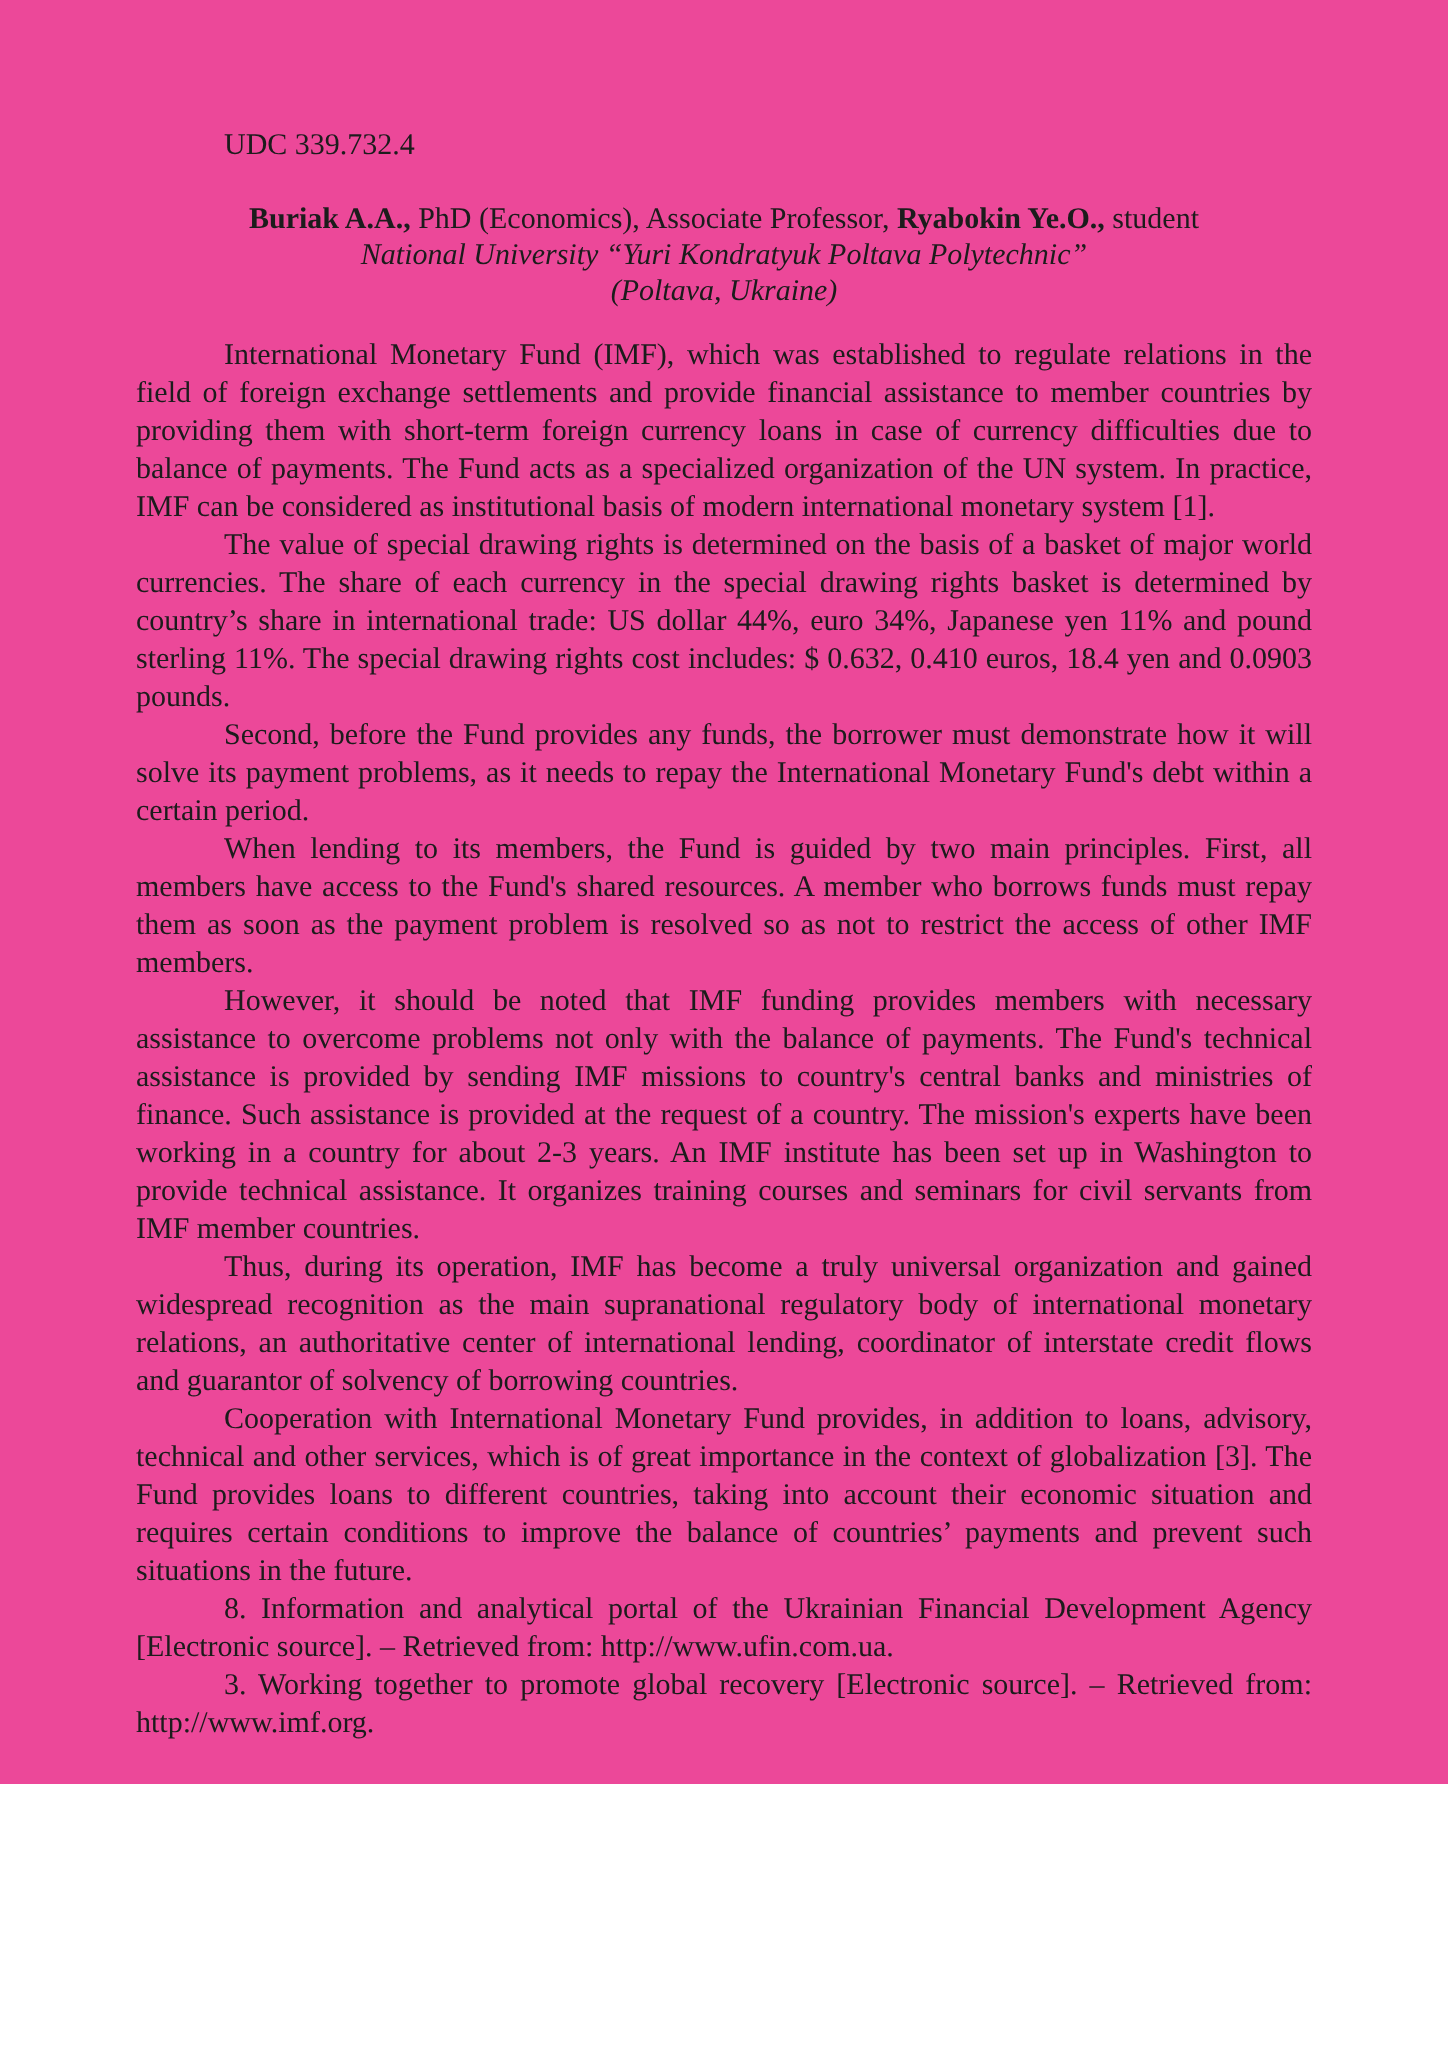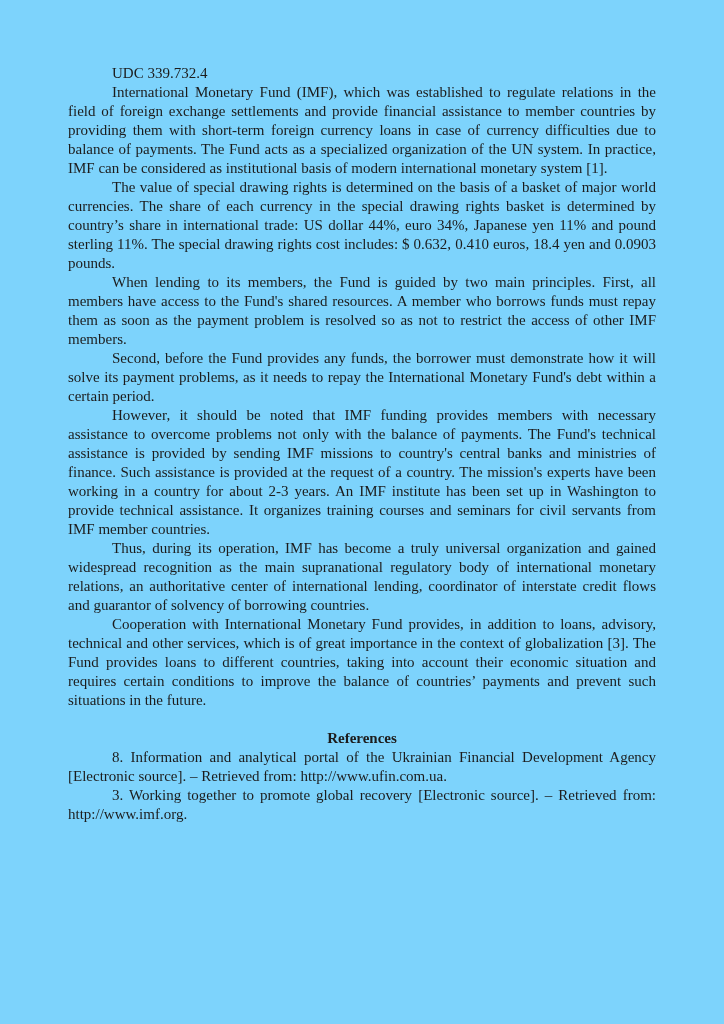--- a/index.html
+++ b/index.html
@@ -10,23 +10,23 @@
   body {
     width: 724px;
     height: 1024px;
     overflow: hidden;
     font-family: "Liberation Serif", "DejaVu Serif", serif;
     color: #1c1c1c;
   }
   .page {
     box-sizing: border-box;
     width: 724px;
-    height: 1024px;
+    height: 892px;
     padding: 64px 68px 40px 68px;
-    background: #7dd3fc;
+    background: #ec4899;
   }
   .udc {
     font-size: 15px;
     line-height: 19px;
     margin: 0 0 0 44px;
   }
   .byline-block {
     margin-top: 18px;
     text-align: center;
     font-size: 15px;
@@ -39,21 +39,21 @@
     margin: 0;
   }
   .paper-title {
     margin: 13px 10px 0 10px;
     text-align: center;
     font-weight: bold;
     font-size: 15px;
     line-height: 19px;
   }
   .body-text {
-    margin-top: 0;
+    margin-top: 14px;
   }
   .body-text p {
     margin: 0;
     font-size: 15px;
     line-height: 19px;
     text-align: justify;
     text-indent: 44px;
   }
   .references-heading {
     margin: 19px 0 0 0;
@@ -70,32 +70,36 @@
     text-indent: 44px;
   }
 </style>
 </head>
 <body>
 
 <div class="page">
 
   <p class="udc">UDC 339.732.4</p>
 
+  <div class="byline-block">
+    <p class="byline-authors"><span class="bold">Buriak A.A.,</span><span> PhD (Economics), Associate Professor, </span><span class="bold">Ryabokin Ye.O.,</span><span> student</span></p>
+    <p class="affiliation">National University “Yuri Kondratyuk Poltava Polytechnic”</p>
+    <p class="location">(Poltava, Ukraine)</p>
+  </div>
 
 
   <div class="body-text">
     <p>International Monetary Fund (IMF), which was established to regulate relations in the field of foreign exchange settlements and provide financial assistance to member countries by providing them with short-term foreign currency loans in case of currency difficulties due to balance of payments. The Fund acts as a specialized organization of the UN system. In practice, IMF can be considered as institutional basis of modern international monetary system [1].</p>
     <p>The value of special drawing rights is determined on the basis of a basket of major world currencies. The share of each currency in the special drawing rights basket is determined by country’s share in international trade: US dollar 44%, euro 34%, Japanese yen 11% and pound sterling 11%. The special drawing rights cost includes: $ 0.632, 0.410 euros, 18.4 yen and 0.0903 pounds.</p>
+    <p>Second, before the Fund provides any funds, the borrower must demonstrate how it will solve its payment problems, as it needs to repay the International Monetary Fund's debt within a certain period.</p>
     <p>When lending to its members, the Fund is guided by two main principles. First, all members have access to the Fund's shared resources. A member who borrows funds must repay them as soon as the payment problem is resolved so as not to restrict the access of other IMF members.</p>
-    <p>Second, before the Fund provides any funds, the borrower must demonstrate how it will solve its payment problems, as it needs to repay the International Monetary Fund's debt within a certain period.</p>
     <p>However, it should be noted that IMF funding provides members with necessary assistance to overcome problems not only with the balance of payments. The Fund's technical assistance is provided by sending IMF missions to country's central banks and ministries of finance. Such assistance is provided at the request of a country. The mission's experts have been working in a country for about 2-3 years. An IMF institute has been set up in Washington to provide technical assistance. It organizes training courses and seminars for civil servants from IMF member countries.</p>
     <p>Thus, during its operation, IMF has become a truly universal organization and gained widespread recognition as the main supranational regulatory body of international monetary relations, an authoritative center of international lending, coordinator of interstate credit flows and guarantor of solvency of borrowing countries.</p>
     <p>Cooperation with International Monetary Fund provides, in addition to loans, advisory, technical and other services, which is of great importance in the context of globalization [3]. The Fund provides loans to different countries, taking into account their economic situation and requires certain conditions to improve the balance of countries’ payments and prevent such situations in the future.</p>
   </div>
 
-  <h2 class="references-heading">References</h2>
 
   <div class="references">
     <p>8. Information and analytical portal of the Ukrainian Financial Development Agency [Electronic source]. – Retrieved from:  http://www.ufin.com.ua.</p>
     <p>3. Working together to promote global recovery [Electronic source]. – Retrieved from: http://www.imf.org.</p>
   </div>
 
 </div>
 
 </body></html>

